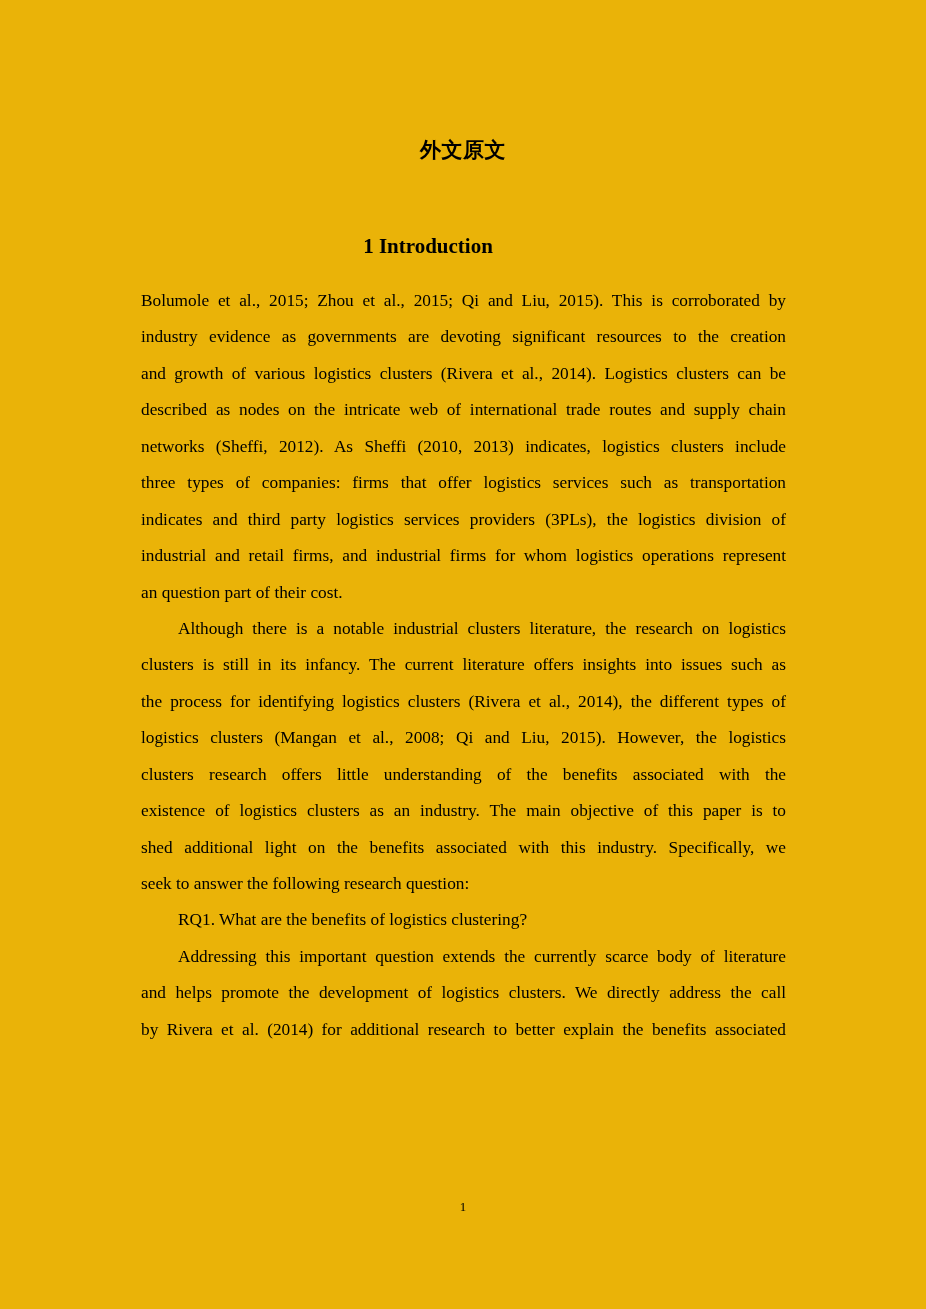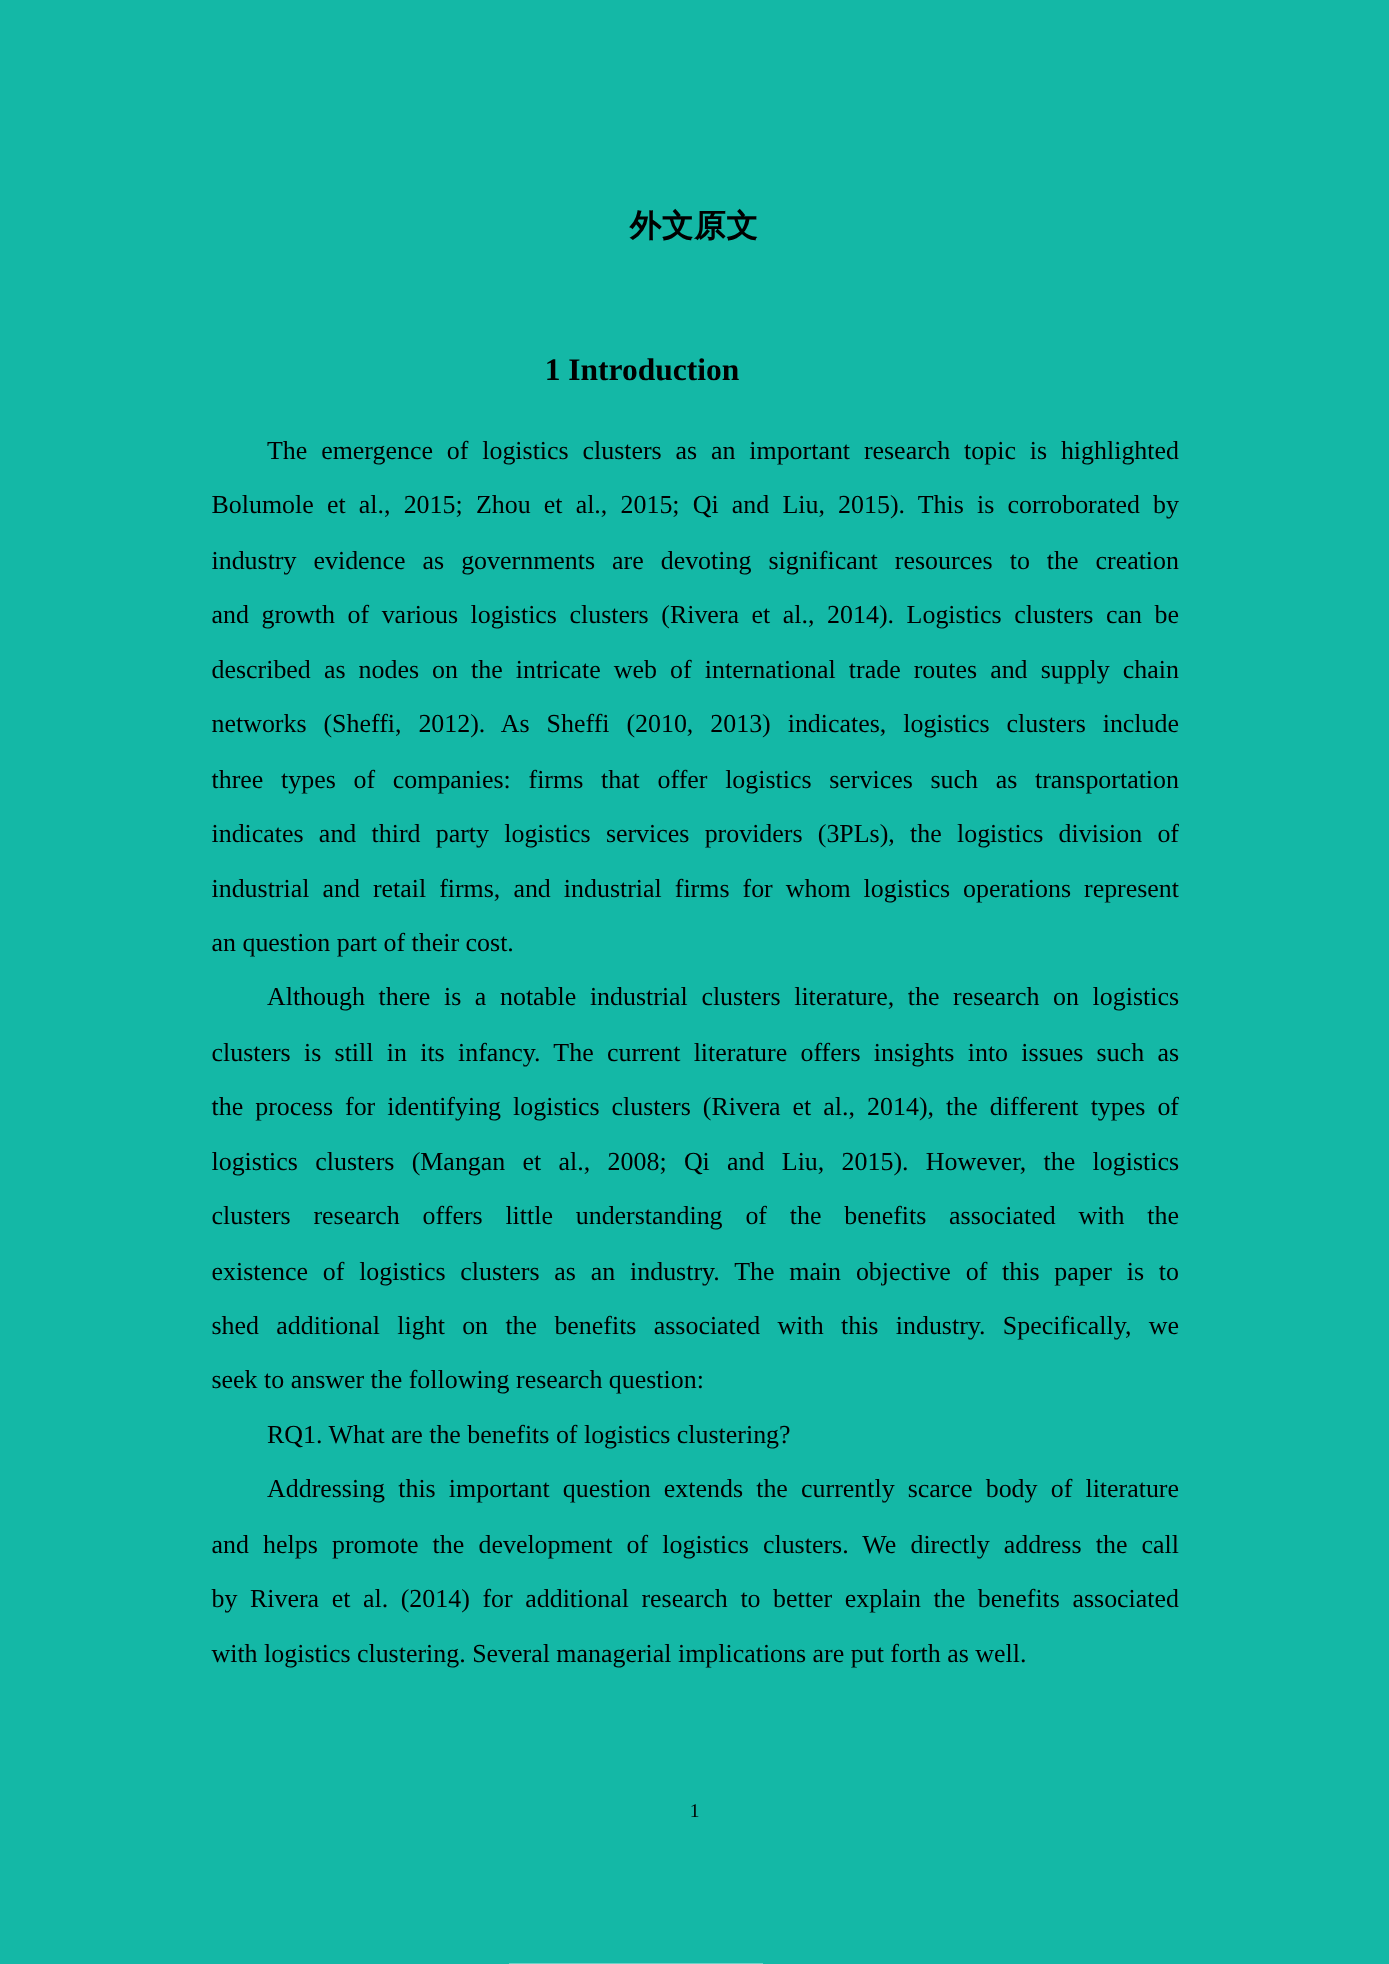--- a/index.html
+++ b/index.html
@@ -14,21 +14,21 @@
       overflow: hidden;
       font-family: "Liberation Serif", "DejaVu Serif", serif;
       color: #000000;
     }
     .page {
       position: absolute;
       left: 0;
       top: 0;
       width: 926px;
       height: 1309px;
-      background: #14b8a6;
+      background: #eab308;
     }
     .doc-title {
       position: absolute;
       left: 0;
       width: 926px;
       top: 136px;
       text-align: center;
       font-family: "DejaVu Sans", sans-serif;
       font-weight: bold;
       font-size: 21px;
@@ -83,21 +83,20 @@
 <body>
 
 <div class="page">
 
   <div class="doc-title">外文原文</div>
 
   <div class="section-heading">1 Introduction</div>
 
   <div class="body-text" id="body-text">
       <div>
-        <span class="line indent">The emergence of logistics clusters as an important research topic is highlighted</span>
         <span class="line">Bolumole et al., 2015; Zhou et al., 2015; Qi and Liu, 2015). This is corroborated by</span>
         <span class="line">industry evidence as governments are devoting significant resources to the creation</span>
         <span class="line">and growth of various logistics clusters (Rivera et al., 2014). Logistics clusters can be</span>
         <span class="line">described as nodes on the intricate web of international trade routes and supply chain</span>
         <span class="line">networks (Sheffi, 2012). As Sheffi (2010, 2013) indicates, logistics clusters include</span>
         <span class="line">three types of companies: firms that offer logistics services such as transportation</span>
         <span class="line">indicates and third party logistics services providers (3PLs), the logistics division of</span>
         <span class="line">industrial and retail firms, and industrial firms for whom logistics operations represent</span>
         <span class="line last">an question part of their cost.</span>
       </div>
@@ -111,19 +110,18 @@
         <span class="line">shed additional light on the benefits associated with this industry. Specifically, we</span>
         <span class="line last">seek to answer the following research question:</span>
       </div>
       <div>
         <span class="line indent last">RQ1. What are the benefits of logistics clustering?</span>
       </div>
       <div>
         <span class="line indent">Addressing this important question extends the currently scarce body of literature</span>
         <span class="line">and helps promote the development of logistics clusters. We directly address the call</span>
         <span class="line">by Rivera et al. (2014) for additional research to better explain the benefits associated</span>
-        <span class="line last">with logistics clustering. Several managerial implications are put forth as well.</span>
       </div>
     </div>
 
   <div class="page-number">1</div>
 
 </div>
 
 </body></html>

